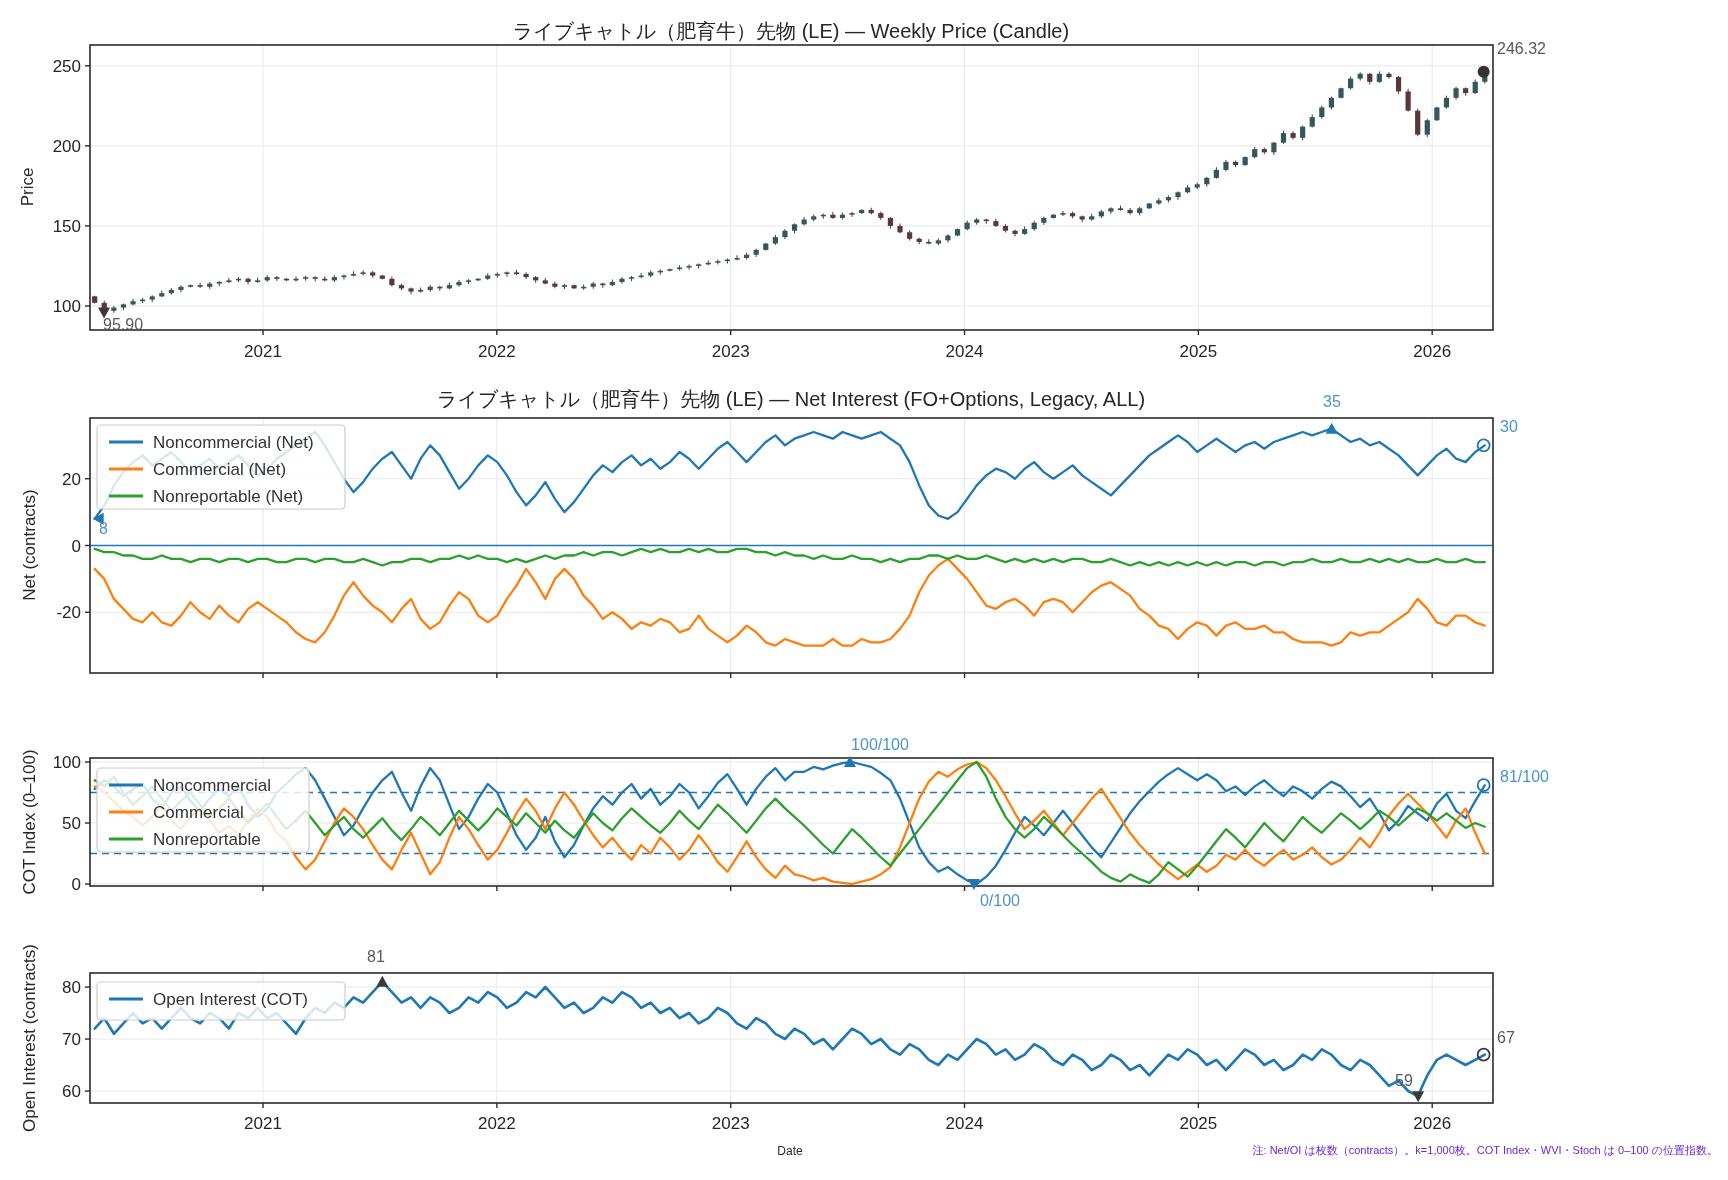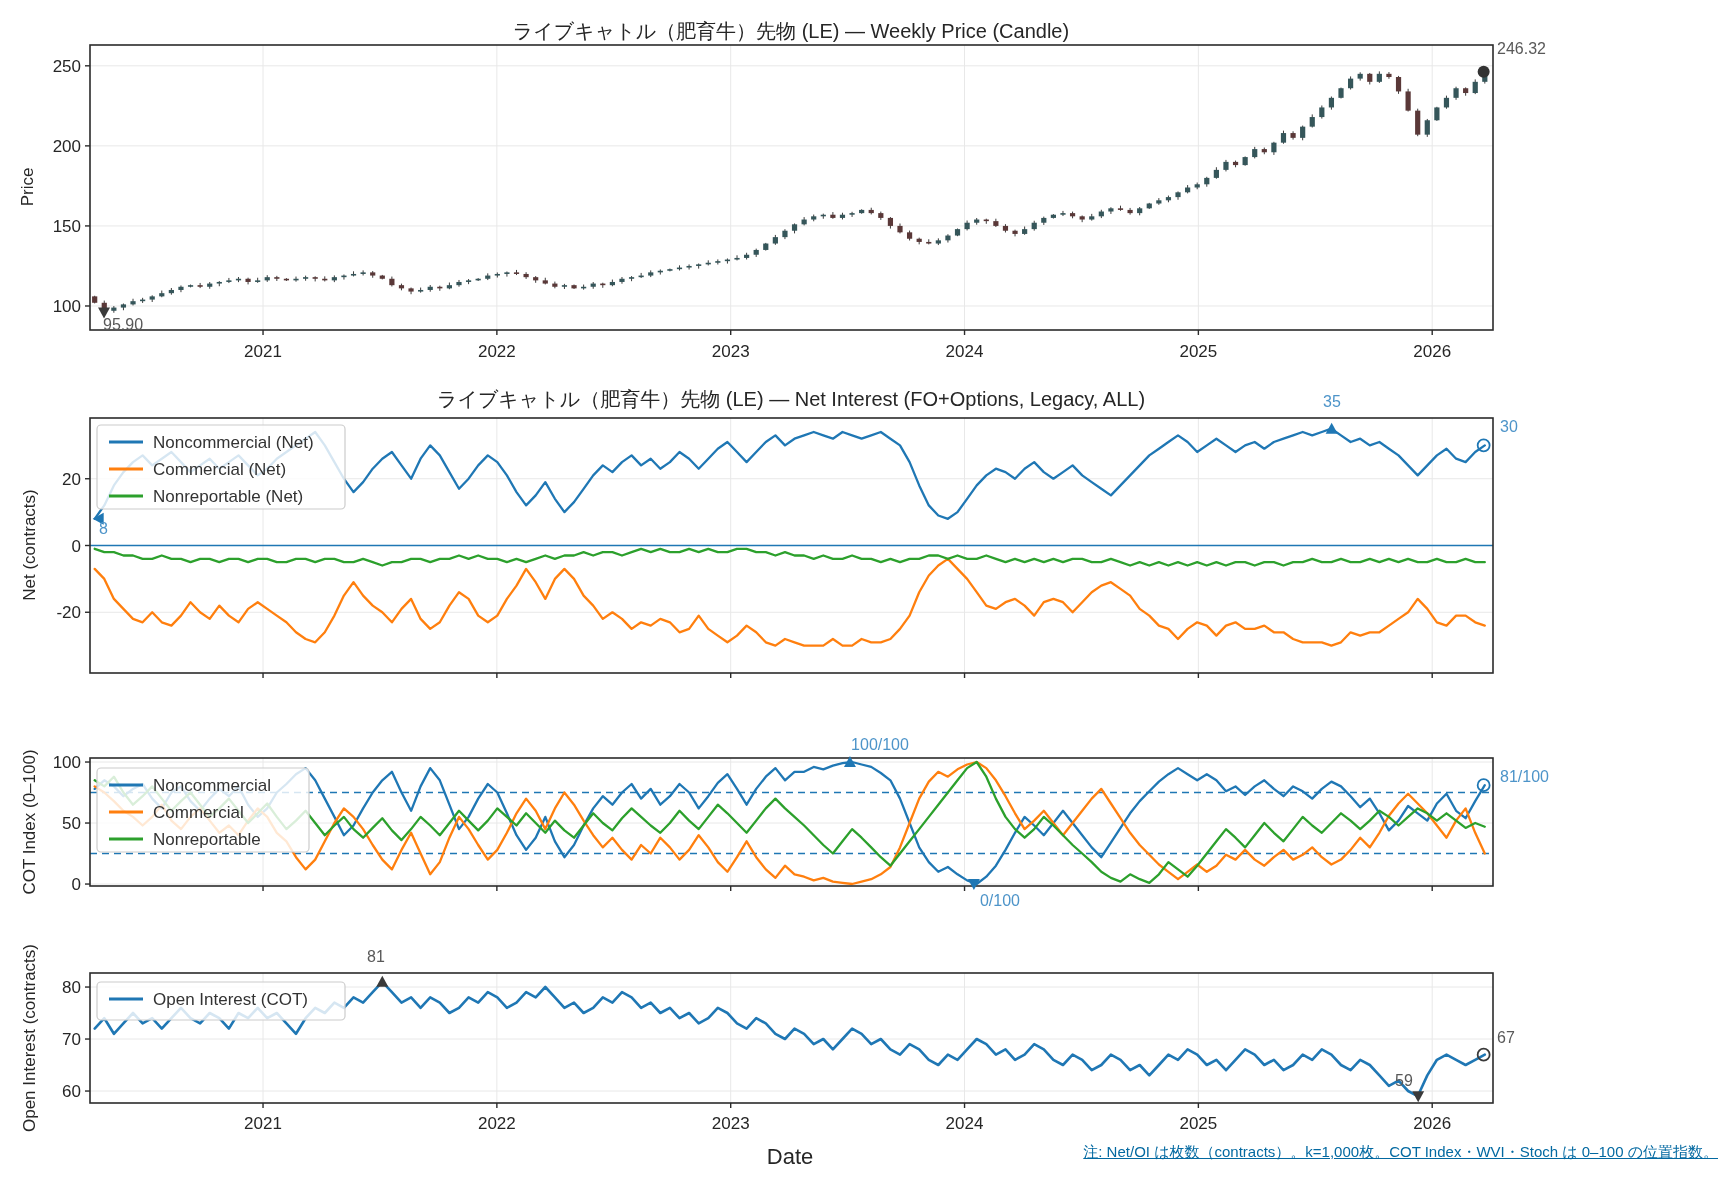--- a/index.html
+++ b/index.html
@@ -1,21 +1,21 @@
 <!DOCTYPE html>
 <html><head>
 <meta charset="utf-8">
 <style>
   html,body{margin:0;padding:0;background:#fff;font-family:"Liberation Sans","DejaVu Sans",sans-serif;}
   #fig{position:relative;width:1728px;height:1180px;background:#fff;overflow:hidden;}
   #chart-svg{position:absolute;left:0;top:0;}
   .title{position:absolute;left:791px;transform:translateX(-50%);font-size:20px;color:#262626;white-space:nowrap;}
   .ylab{position:absolute;transform:translate(-50%,-50%) rotate(-90deg);font-size:17px;color:#262626;white-space:nowrap;}
-  .xlab{position:absolute;transform:translateX(-50%);font-size:22px;color:#262626;}
-  .footnote{position:absolute;right:10px;top:1143px;font-size:15px;color:#0369a1;white-space:nowrap;text-decoration:underline;}
+  .xlab{position:absolute;transform:translateX(-50%);font-size:12px;color:#262626;}
+  .footnote{position:absolute;right:10px;top:1143px;font-size:11px;color:#6d28d9;white-space:nowrap;}
 </style>
 </head>
 <body>
 
 <div id="fig">
   <svg id="chart-svg" width="1728" height="1180" viewBox="0 0 1728 1180">
       <line x1="90" y1="305.98314606741576" x2="1493" y2="305.98314606741576" stroke="#e8e8e8" stroke-width="1"></line>
       <line x1="90" y1="225.92696629213484" x2="1493" y2="225.92696629213484" stroke="#e8e8e8" stroke-width="1"></line>
       <line x1="90" y1="145.8707865168539" x2="1493" y2="145.8707865168539" stroke="#e8e8e8" stroke-width="1"></line>
       <line x1="90" y1="65.81460674157303" x2="1493" y2="65.81460674157303" stroke="#e8e8e8" stroke-width="1"></line>

